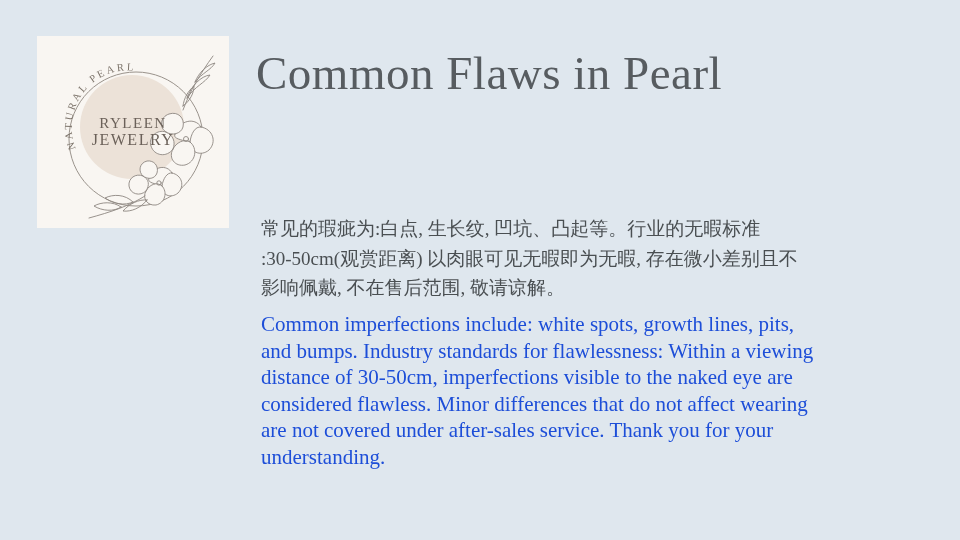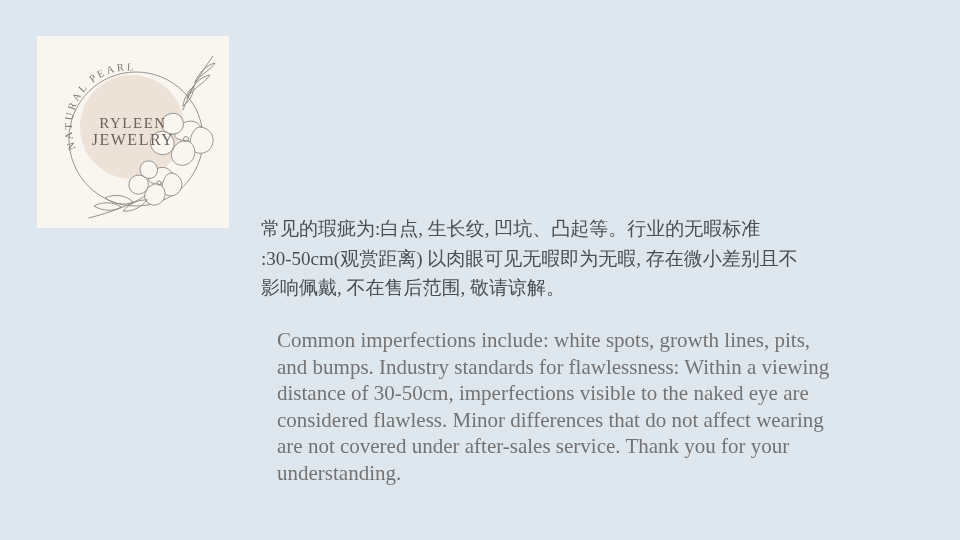--- a/index.html
+++ b/index.html
@@ -35,24 +35,24 @@
     left: 261px; top: 214px;
     margin: 0;
     font-size: 19px;
     line-height: 29.5px;
     color: #4a4f52;
     white-space: pre-line;
   }
   .body-en {
     position: absolute;
     left: 261px; top: 311px;
-    margin: 16px;
+    margin: 0;
     font-size: 21px;
     line-height: 26.5px;
-    color: #737373;
+    color: #1d4ed8;
     white-space: pre-line;
   }
   .logo-brand-text {
     font-family: "Liberation Serif", "DejaVu Serif", serif;
     fill: #6b6159;
     letter-spacing: 1.5px;
   }
   .logo-arc-text {
     font-family: "Liberation Serif", "DejaVu Serif", serif;
     font-size: 10.5px;
@@ -108,20 +108,21 @@
 
       <text class="logo-arc-text">
         <textPath href="#arcPath" startOffset="6%">NATURAL PEARL</textPath>
       </text>
 
       <text class="logo-brand-text" x="96" y="92" font-size="15" text-anchor="middle">RYLEEN</text>
       <text class="logo-brand-text" x="96" y="109" font-size="16" text-anchor="middle">JEWELRY</text>
     </svg>
   </div>
 
+  <h1 class="slide-title">Common Flaws in Pearl</h1>
 
   <p class="body-zh">常见的瑕疵为:白点, 生长纹, 凹坑、凸起等。行业的无暇标准
 :30-50cm(观赏距离) 以肉眼可见无暇即为无暇, 存在微小差别且不
 影响佩戴, 不在售后范围, 敬请谅解。</p>
 
   <p class="body-en">Common imperfections include: white spots, growth lines, pits,
 and bumps. Industry standards for flawlessness: Within a viewing
 distance of 30-50cm, imperfections visible to the naked eye are
 considered flawless. Minor differences that do not affect wearing
 are not covered under after-sales service. Thank you for your

